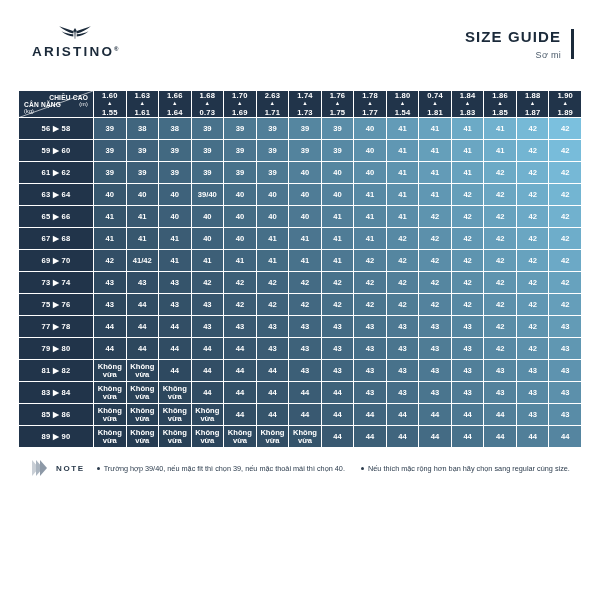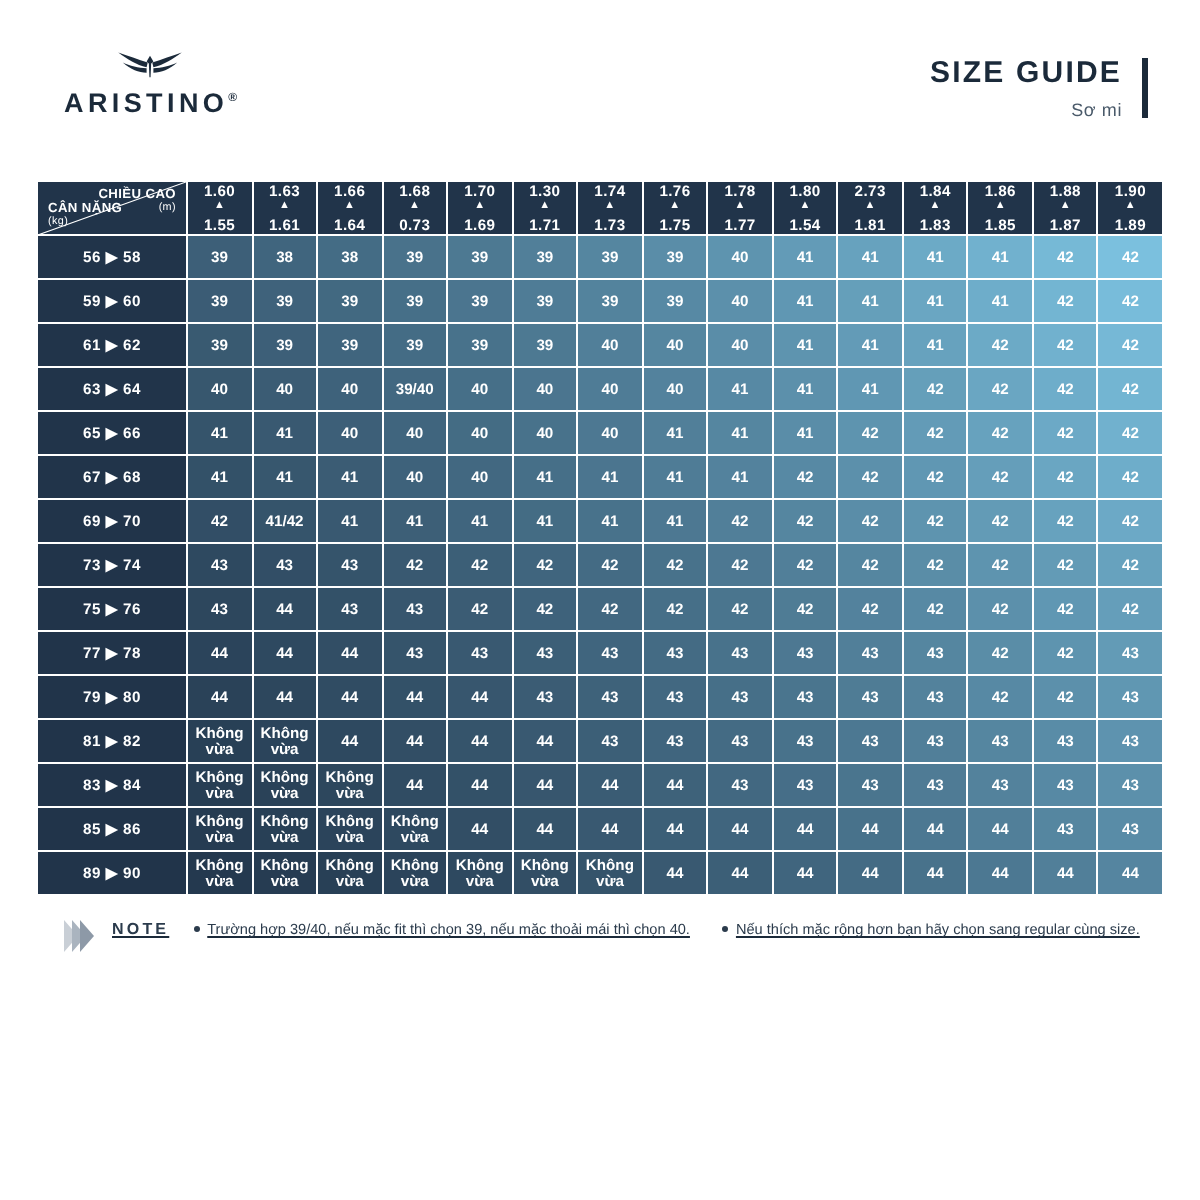--- a/index.html
+++ b/index.html
@@ -167,24 +167,23 @@
     font-weight: 700;
   }
   td.wide {
     font-size: 6.2px;
     line-height: 1.05;
   }
 
   
   .note {
     display: flex;
-    align-items: flex-start;
+    align-items: center;
     margin-top: 12px;
     padding-left: 14px;
-    text-decoration: underline;
   }
   .chevrons {
     display: flex;
     align-items: center;
     margin-right: 8px;
   }
   .chev {
     width: 0; height: 0;
     border-top: 8px solid transparent;
     border-bottom: 8px solid transparent;
@@ -284,21 +283,21 @@
             <div>1.68</div>
             <span class="arrow">▲</span>
             <div>0.73</div>
           </th>
           <th class="hcell">
             <div>1.70</div>
             <span class="arrow">▲</span>
             <div>1.69</div>
           </th>
           <th class="hcell">
-            <div>1.30</div>
+            <div>2.63</div>
             <span class="arrow">▲</span>
             <div>1.71</div>
           </th>
           <th class="hcell">
             <div>1.74</div>
             <span class="arrow">▲</span>
             <div>1.73</div>
           </th>
           <th class="hcell">
             <div>1.76</div>
@@ -309,21 +308,21 @@
             <div>1.78</div>
             <span class="arrow">▲</span>
             <div>1.77</div>
           </th>
           <th class="hcell">
             <div>1.80</div>
             <span class="arrow">▲</span>
             <div>1.54</div>
           </th>
           <th class="hcell">
-            <div>2.73</div>
+            <div>0.74</div>
             <span class="arrow">▲</span>
             <div>1.81</div>
           </th>
           <th class="hcell">
             <div>1.84</div>
             <span class="arrow">▲</span>
             <div>1.83</div>
           </th>
           <th class="hcell">
             <div>1.86</div>

